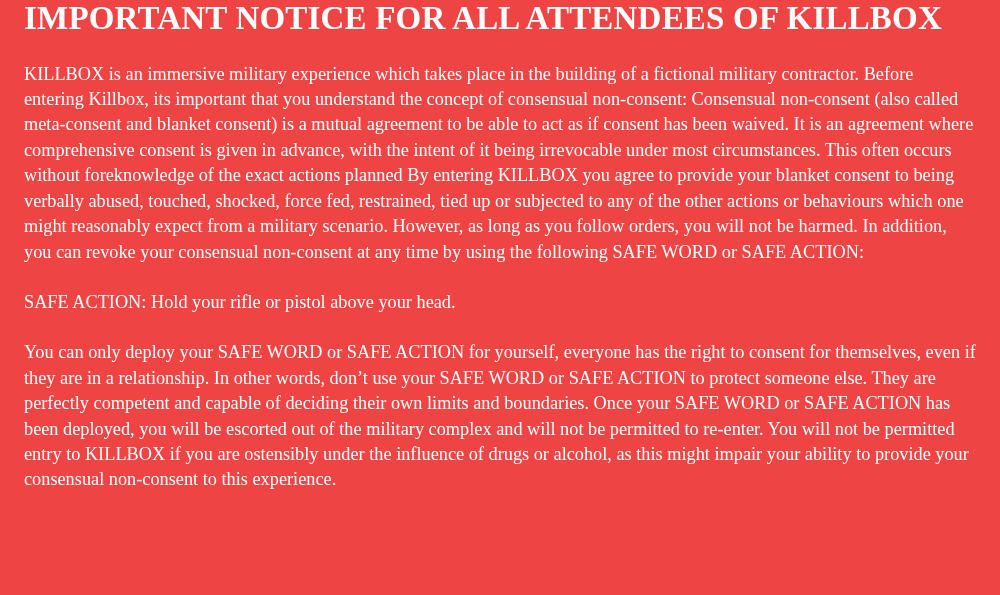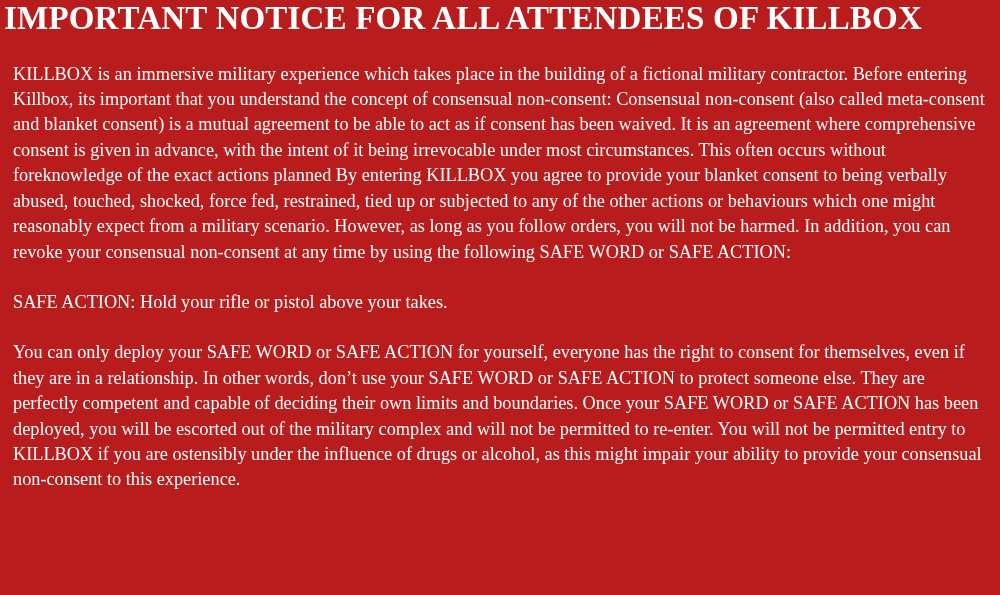--- a/index.html
+++ b/index.html
@@ -11,58 +11,58 @@
     width: 1000px;
     height: 595px;
     overflow: hidden;
     font-family: "Liberation Serif", serif;
     color: #ffffff;
   }
   .page {
     width: 1000px;
     height: 595px;
     box-sizing: border-box;
-    padding: 0 4px;
-    background: #b91c1c;
+    padding: 0 24px;
+    background: #ef4444;
   }
   .notice-title {
     font-family: "Liberation Serif", serif;
     font-weight: bold;
     font-size: 33px;
     line-height: 1.02;
     letter-spacing: 0.2px;
     margin: 0;
     padding-top: 2px;
     color: #ffffff;
     white-space: nowrap;
   }
   .body-block {
     margin-top: 26px;
   }
   .para {
     font-family: "Liberation Serif", serif;
     font-size: 18.3px;
     line-height: 25.4px;
     color: #ffffff;
-    margin: 9px;
+    margin: 0;
     text-align: left;
   }
   .para + .para {
     margin-top: 25px;
   }
   .para.tight + .para.tight {
     margin-top: 25px;
   }
 </style>
 </head>
 <body>
 
 <div class="page">
 
   <h1 class="notice-title">IMPORTANT NOTICE FOR ALL ATTENDEES OF KILLBOX</h1>
 
   <div class="body-block">
     <p class="para">KILLBOX is an immersive military experience which takes place in the building of a fictional military contractor. Before entering Killbox, its important that you understand the concept of consensual non-consent: Consensual non-consent (also called meta-consent and blanket consent) is a mutual agreement to be able to act as if consent has been waived. It is an agreement where comprehensive consent is given in advance, with the intent of it being irrevocable under most circumstances. This often occurs without foreknowledge of the exact actions planned By entering KILLBOX you agree to provide your blanket consent to being verbally abused, touched, shocked, force fed, restrained, tied up or subjected to any of the other actions or behaviours which one might reasonably expect from a military scenario. However, as long as you follow orders, you will not be harmed. In addition, you can revoke your consensual non-consent at any time by using the following SAFE WORD or SAFE ACTION:</p>
-    <p class="para tight">SAFE ACTION: Hold your rifle or pistol above your takes.</p>
+    <p class="para tight">SAFE ACTION: Hold your rifle or pistol above your head.</p>
     <p class="para">You can only deploy your SAFE WORD or SAFE ACTION for yourself, everyone has the right to consent for themselves, even if they are in a relationship. In other words, don’t use your SAFE WORD or SAFE ACTION to protect someone else. They are perfectly competent and capable of deciding their own limits and boundaries. Once your SAFE WORD or SAFE ACTION has been deployed, you will be escorted out of the military complex and will not be permitted to re-enter. You will not be permitted entry to KILLBOX if you are ostensibly under the influence of drugs or alcohol, as this might impair your ability to provide your consensual non-consent to this experience.</p>
   </div>
 
 </div>
 
 </body></html>

